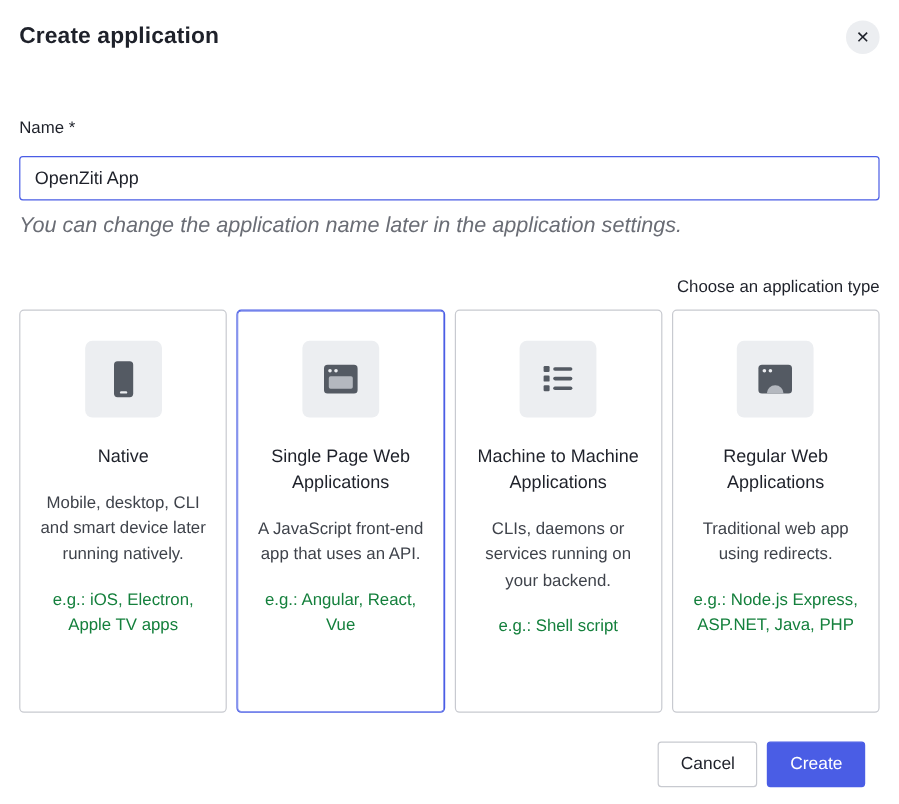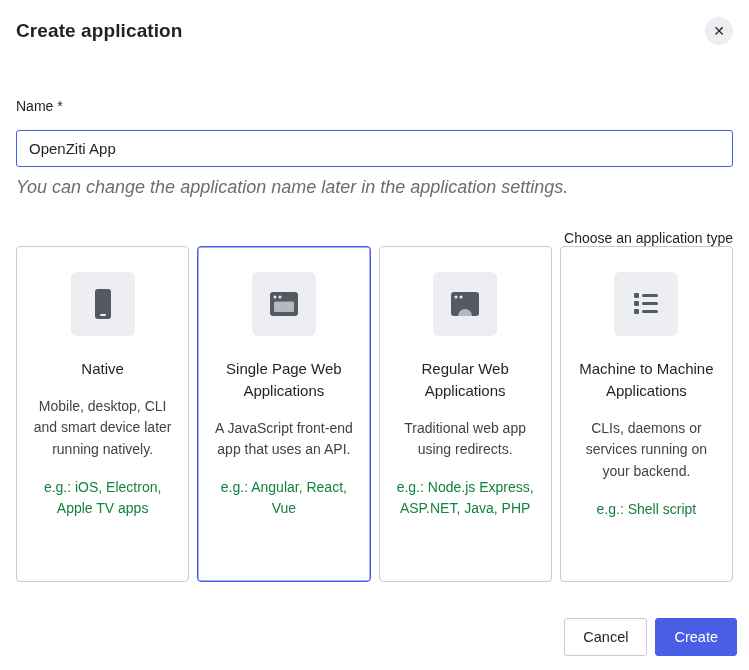--- a/index.html
+++ b/index.html
@@ -24,36 +24,36 @@
     font-family:"Liberation Sans", sans-serif;
   }
   .name-label{margin-top:56px;font-size:14px;font-weight:500;}
   .name-input{
     margin-top:16px;width:100%;height:37px;border:1.5px solid var(--accent);border-radius:3px;
     padding:0 12px;font-size:15px;color:#1e212a;outline:none;
     font-family:"Liberation Sans", sans-serif;background:#fff;
   }
   .hint{margin-top:10px;font-size:18px;color:#6a6d75;font-style:italic;}
   .type-label{margin-top:32px;font-size:14px;font-weight:500;text-align:right;}
-  .cards{display:flex;gap:8px;}
+  .cards{margin-top:12px;display:flex;gap:8px;}
   .card{
     flex:1 1 0;height:336px;border:1px solid var(--card-border);border-radius:4px;
     background:#fff;padding:25px 13px;text-align:center;cursor:pointer;
   }
   .card.selected{border:1px solid var(--accent);box-shadow:0 0 0 .5px var(--accent) inset;}
   .icon-box{
     width:64px;height:64px;margin:0 auto;background:var(--icon-bg);border-radius:6px;
     display:flex;align-items:center;justify-content:center;color:var(--icon-fg);
   }
   .icon-box svg .lt{fill:var(--icon-bg);}
   .icon-box svg .md{fill:#b4b8bf;}
   .card-title{margin-top:22px;font-size:15px;font-weight:500;line-height:1.45;}
   .card-desc{margin-top:16px;font-size:14px;color:#3f434b;line-height:1.55;}
   .card-eg{margin-top:16px;font-size:14px;color:#15803d;line-height:1.5;}
-  .footer{position:absolute;right:12px;bottom:14px;display:flex;gap:8px;}
+  .footer{position:absolute;right:28px;bottom:14px;display:flex;gap:8px;}
   .btn{
     height:38px;padding:0 18px;border-radius:3px;font-size:14.5px;font-weight:500;
     cursor:pointer;font-family:"Liberation Sans", sans-serif;
   }
   .btn-cancel{background:#fff;border:1px solid var(--card-border);color:#1e212a;}
   .btn-create{background:var(--accent);border:1px solid var(--accent);color:#ffffff;}
 </style>
 </head>
 <body>
 
@@ -97,49 +97,49 @@
         </svg>
       </span>
       <div class="card-title">Single Page Web Applications</div>
       <div class="card-desc">A JavaScript front-end app that uses an API.</div>
       <div class="card-eg">e.g.: Angular, React, Vue</div>
     </div>
 
     <div class="card">
       <span class="icon-box">
         <svg width="40" height="40" viewBox="0 0 40 40">
-          <rect x="6" y="8" width="28" height="24" rx="3" fill="currentColor"></rect>
-          <circle class="lt" cx="11" cy="13" r="1.5"></circle>
-          <circle class="lt" cx="16" cy="13" r="1.5"></circle>
-          <path class="md" d="M13 32 a7 7 0 0 1 14 0 z"></path>
-        </svg>
-      </span>
-      <div class="card-title">Regular Web Applications</div>
-      <div class="card-desc">Traditional web app using redirects.</div>
-      <div class="card-eg">e.g.: Node.js Express, ASP.NET, Java, PHP</div>
-    </div>
-
-    <div class="card">
-      <span class="icon-box">
-        <svg width="40" height="40" viewBox="0 0 40 40">
           <g fill="currentColor">
             <rect x="8" y="9" width="5" height="5" rx="1"></rect>
             <rect x="16" y="10" width="16" height="3" rx="1.5"></rect>
             <rect x="8" y="17" width="5" height="5" rx="1"></rect>
             <rect x="16" y="18" width="16" height="3" rx="1.5"></rect>
             <rect x="8" y="25" width="5" height="5" rx="1"></rect>
             <rect x="16" y="26" width="16" height="3" rx="1.5"></rect>
           </g>
         </svg>
       </span>
       <div class="card-title">Machine to Machine Applications</div>
       <div class="card-desc">CLIs, daemons or services running on your backend.</div>
       <div class="card-eg">e.g.: Shell script</div>
     </div>
 
+    <div class="card">
+      <span class="icon-box">
+        <svg width="40" height="40" viewBox="0 0 40 40">
+          <rect x="6" y="8" width="28" height="24" rx="3" fill="currentColor"></rect>
+          <circle class="lt" cx="11" cy="13" r="1.5"></circle>
+          <circle class="lt" cx="16" cy="13" r="1.5"></circle>
+          <path class="md" d="M13 32 a7 7 0 0 1 14 0 z"></path>
+        </svg>
+      </span>
+      <div class="card-title">Regular Web Applications</div>
+      <div class="card-desc">Traditional web app using redirects.</div>
+      <div class="card-eg">e.g.: Node.js Express, ASP.NET, Java, PHP</div>
+    </div>
+
   </div>
 
   <div class="footer">
     <button class="btn btn-cancel">Cancel</button>
     <button class="btn btn-create">Create</button>
   </div>
 
 </div>
 
 </body></html>

